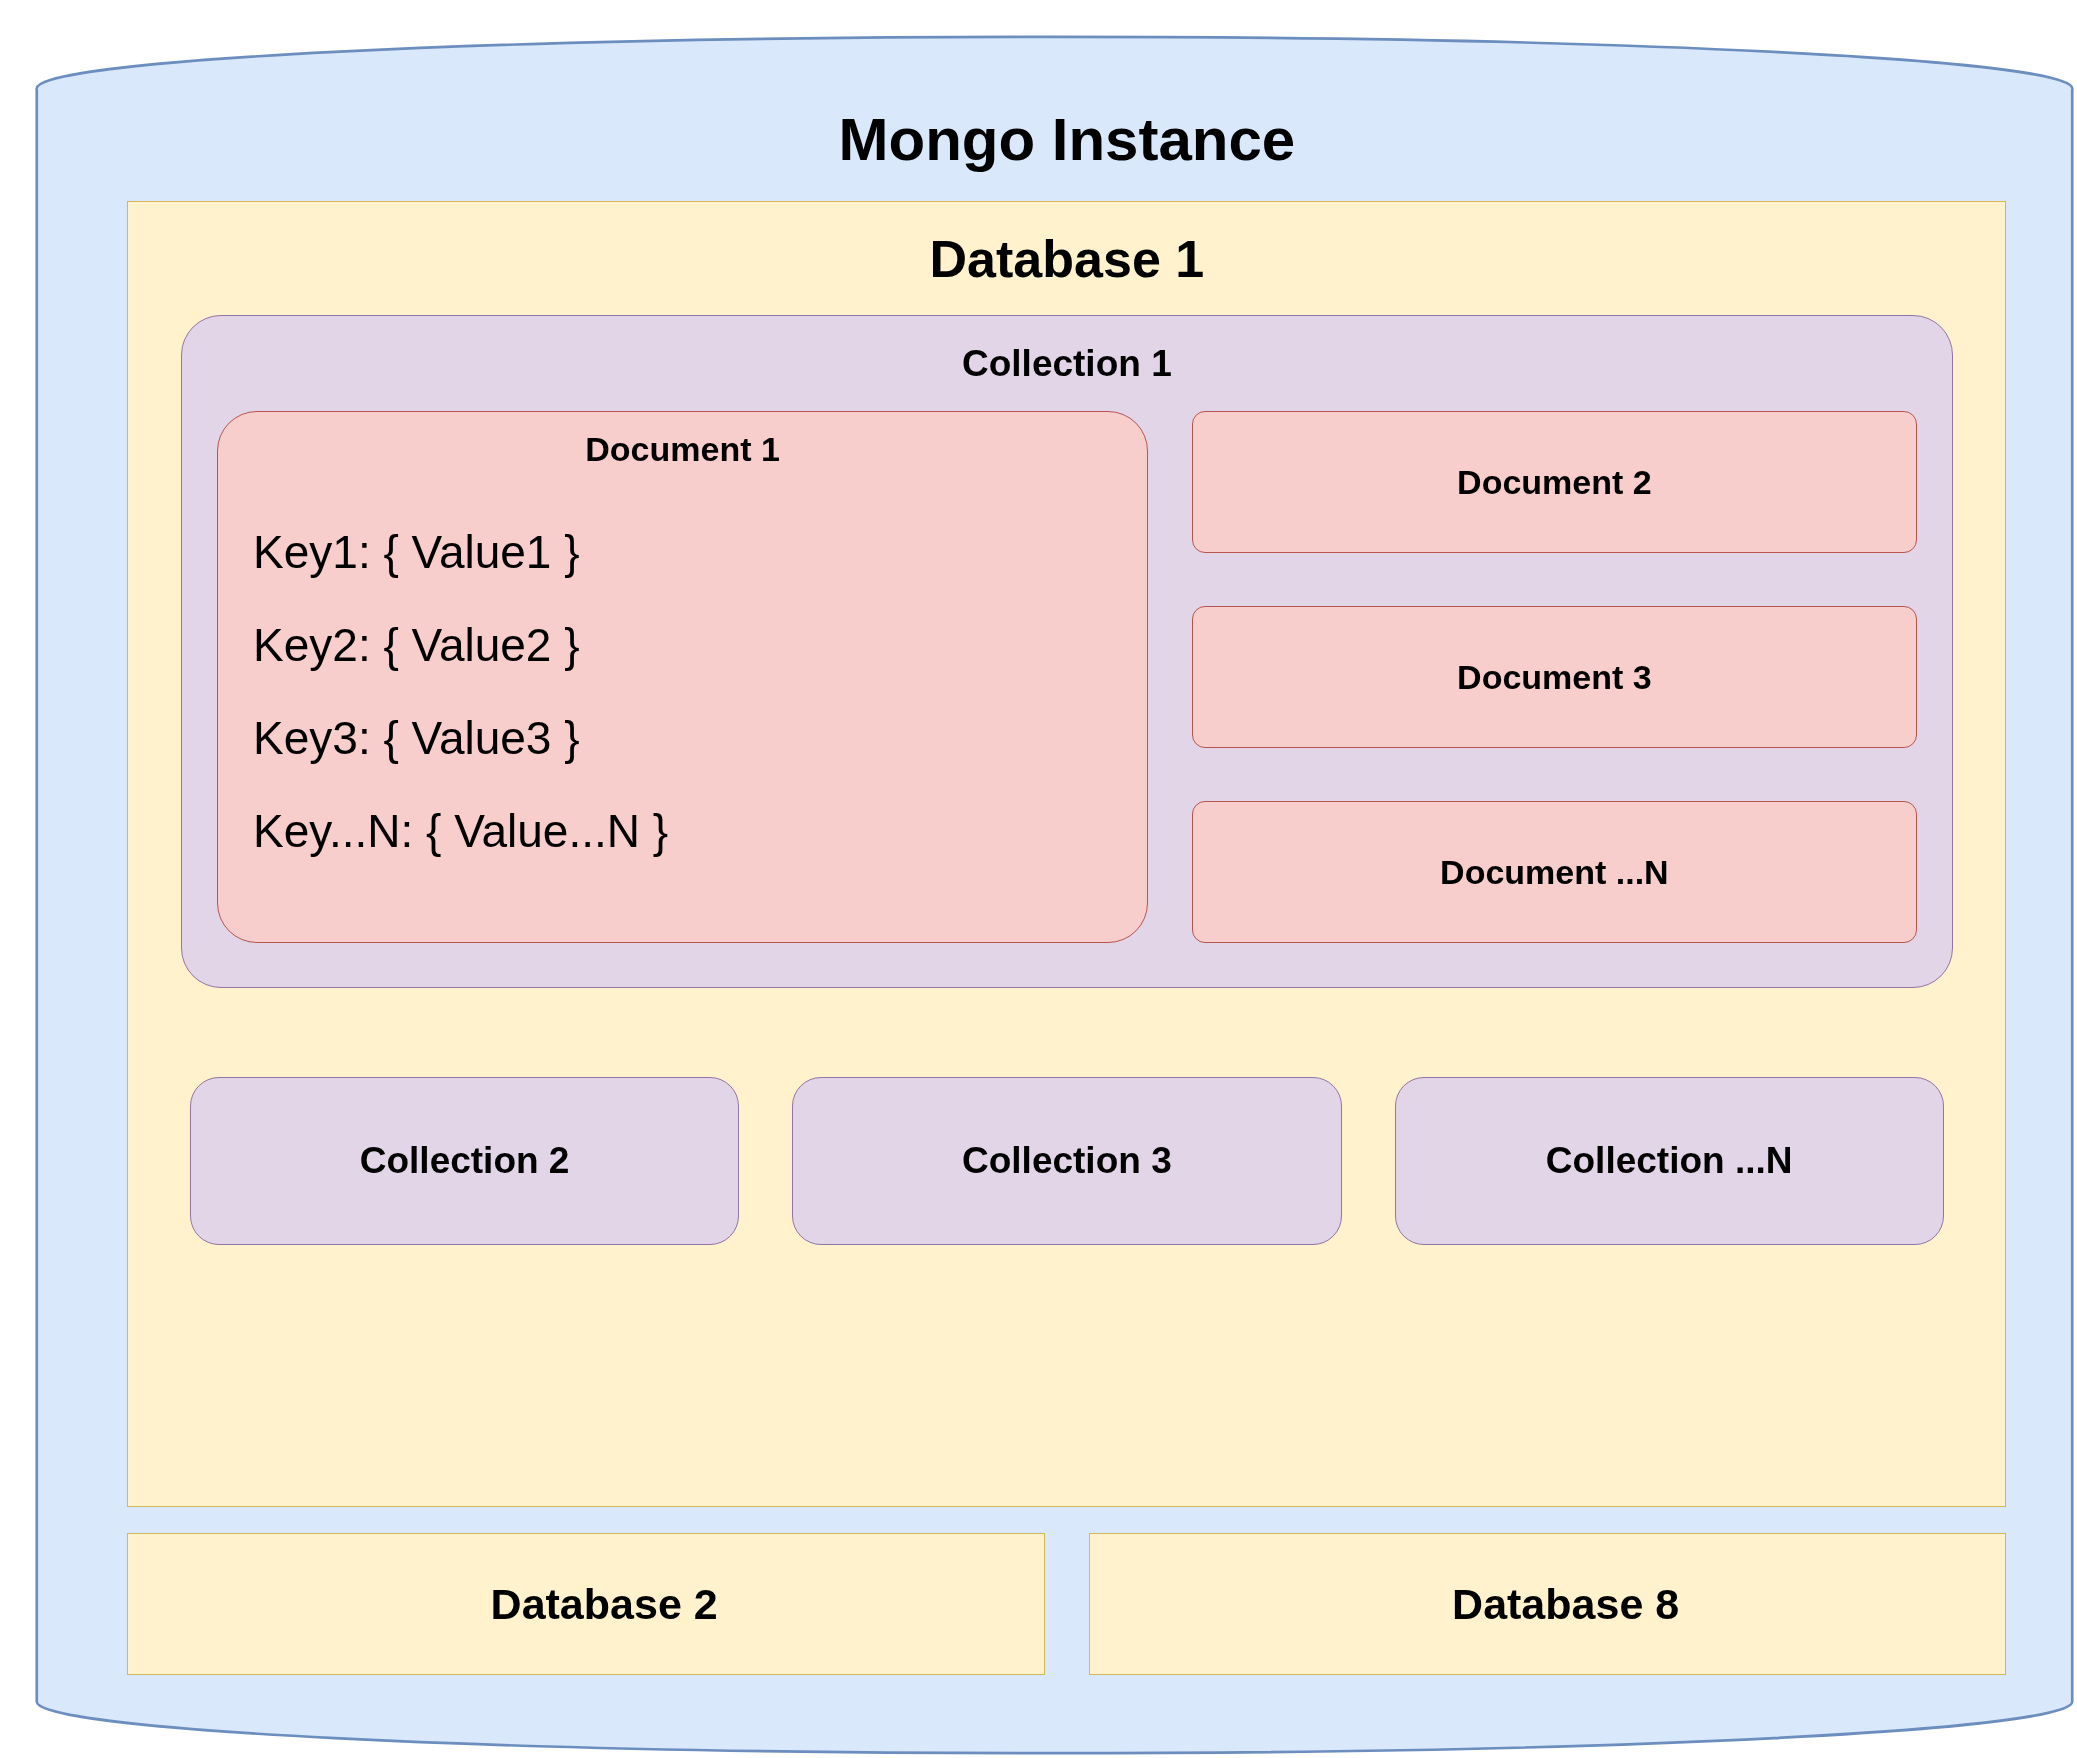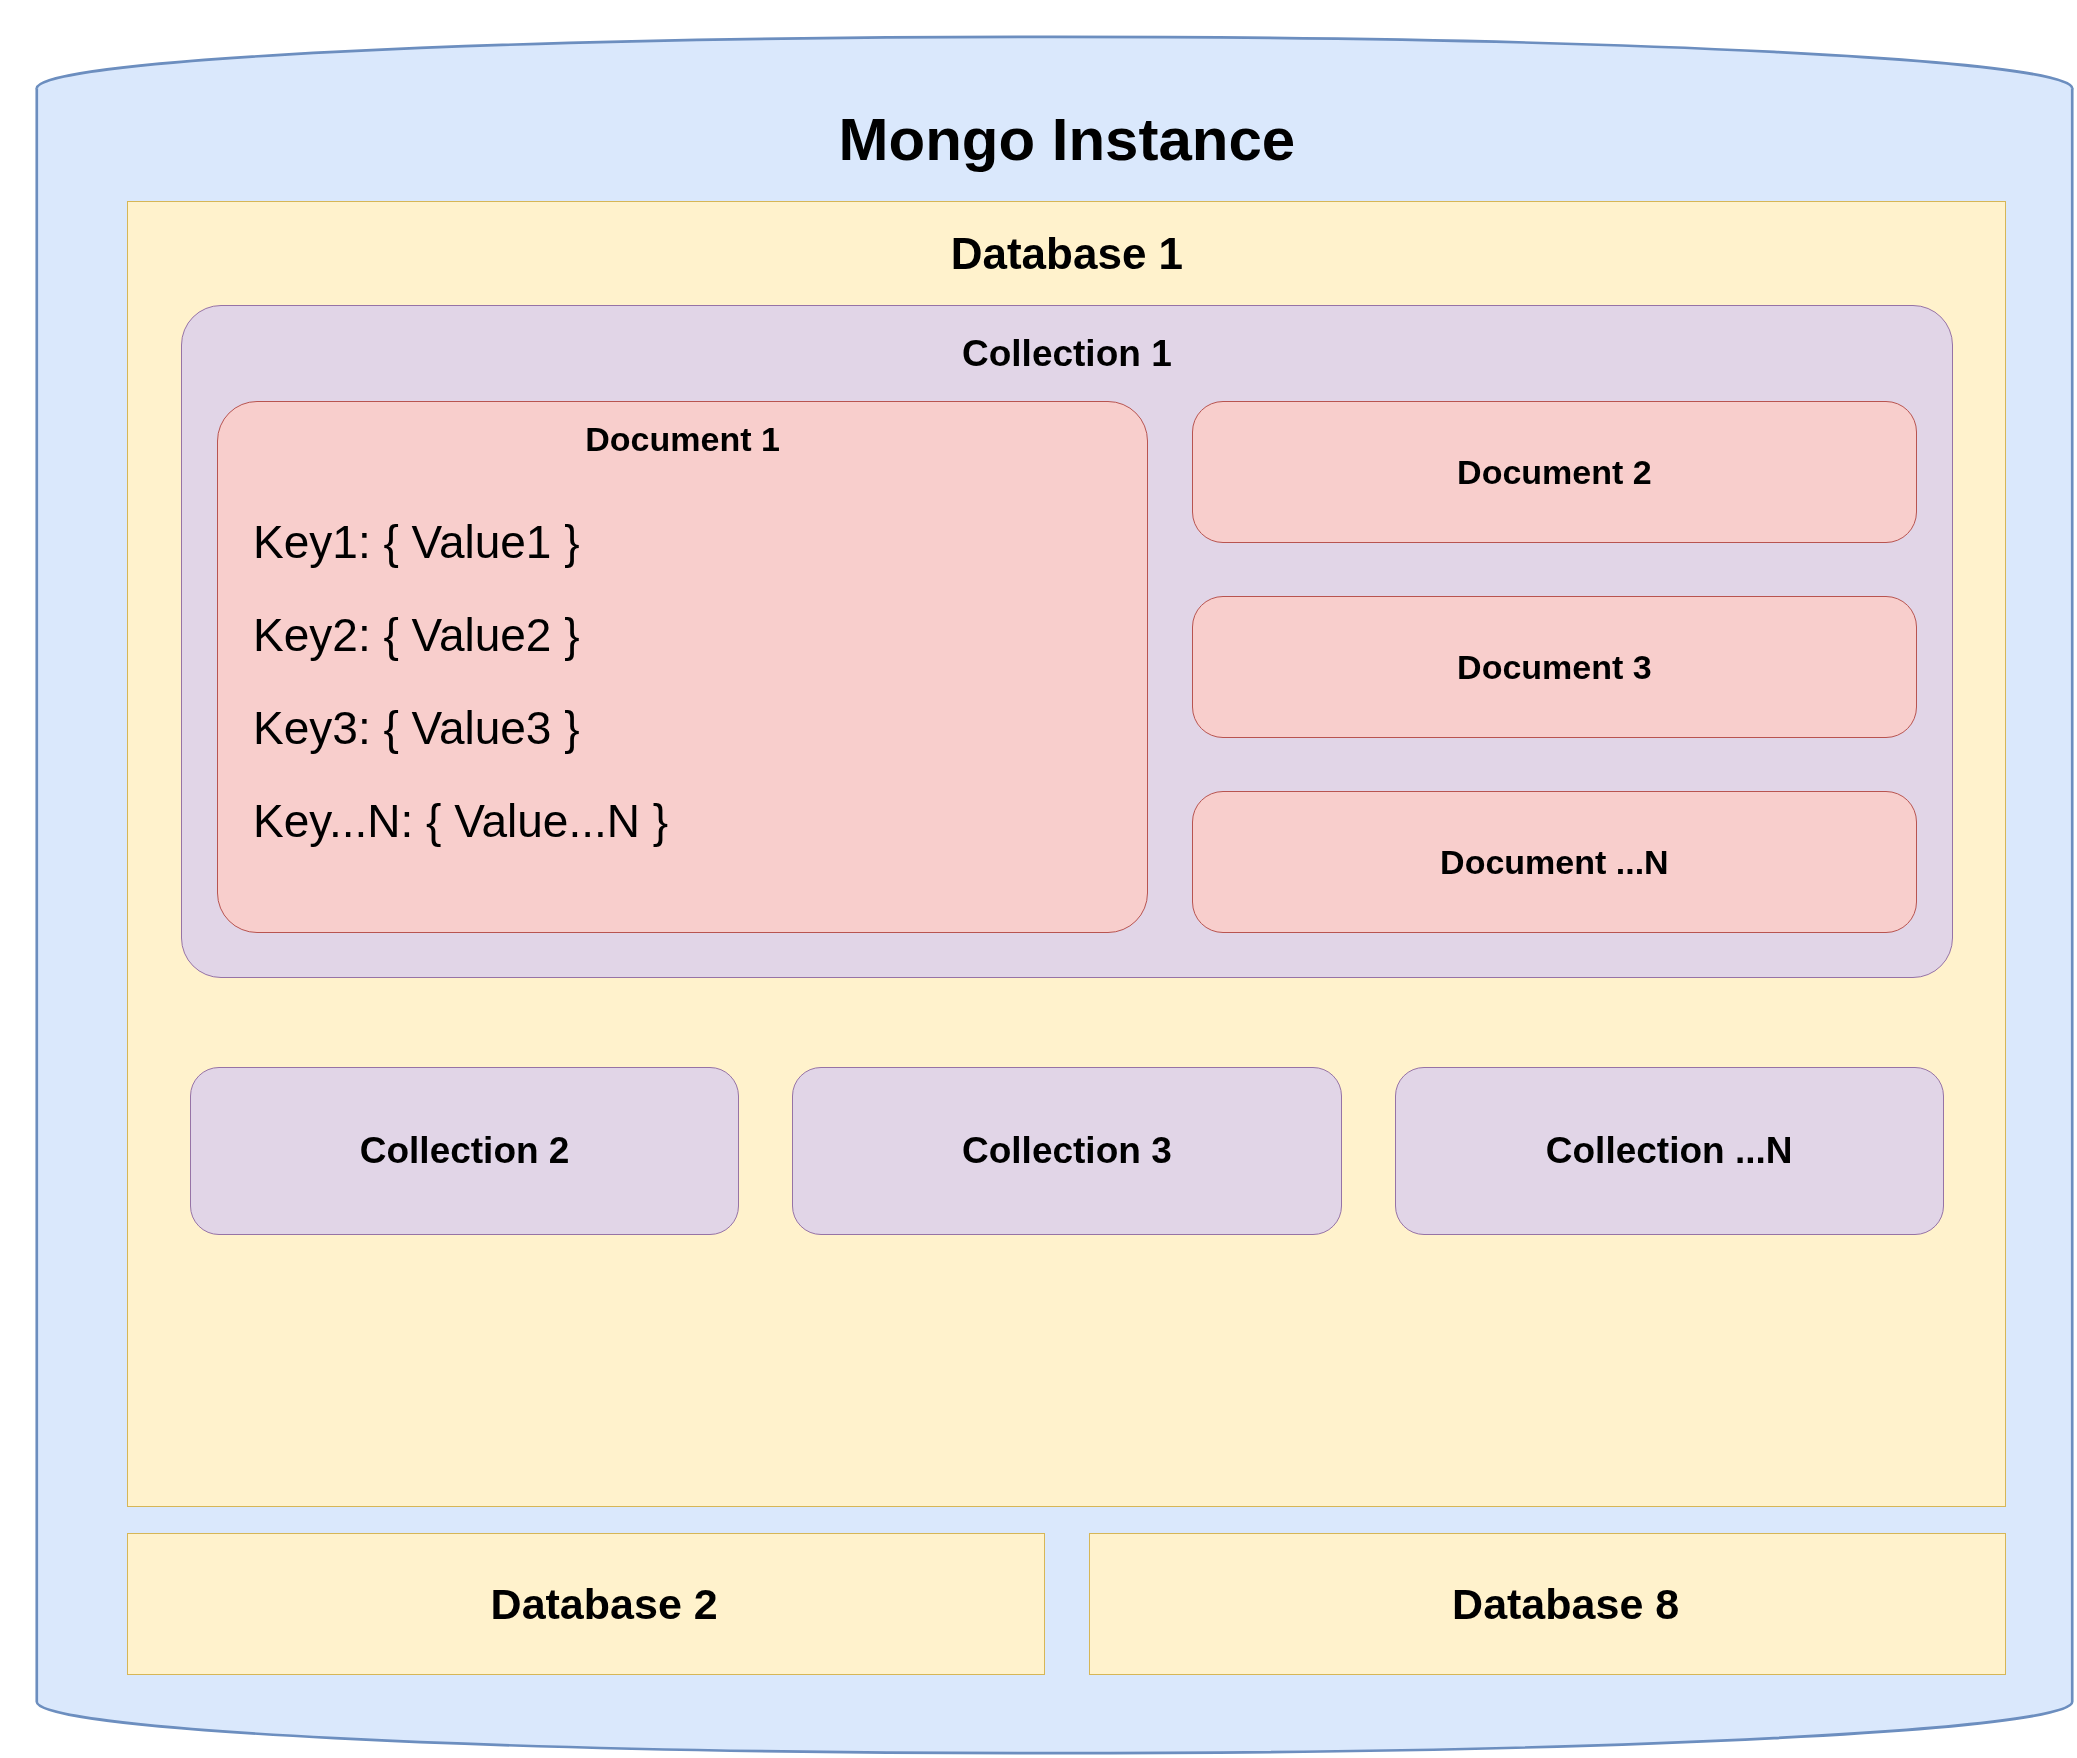--- a/index.html
+++ b/index.html
@@ -44,21 +44,21 @@
   }
   .database1 {
     background: #fff2cc;
     border: 1.8px solid #d6b656;
     padding: 17.7px 35px 53px 35px;
     flex: 1;
     display: flex;
     flex-direction: column;
   }
   .db1-title {
-    font-size: 44px;
+    font-size: 52px;
     font-weight: bold;
     text-align: center;
     margin: 8.9px 0 26.6px 0;
   }
   .collection1 {
     background: #e1d5e7;
     border: 1.8px solid #9673a6;
     border-radius: 40px;
     padding: 17.7px 35px 44px 35px;
     margin: 0 17.7px;
@@ -95,21 +95,21 @@
   .docs-column {
     flex: 1;
     display: flex;
     flex-direction: column;
     gap: 53px;
     justify-content: flex-start;
   }
   .small-doc {
     background: #f8cecc;
     border: 1.8px solid #b85450;
-    border-radius: 31px;
+    border-radius: 13px;
     height: 142px;
     display: flex;
     align-items: center;
     justify-content: center;
     font-size: 34px;
     font-weight: bold;
   }
   .collections-row {
     display: flex;
     gap: 53px;

